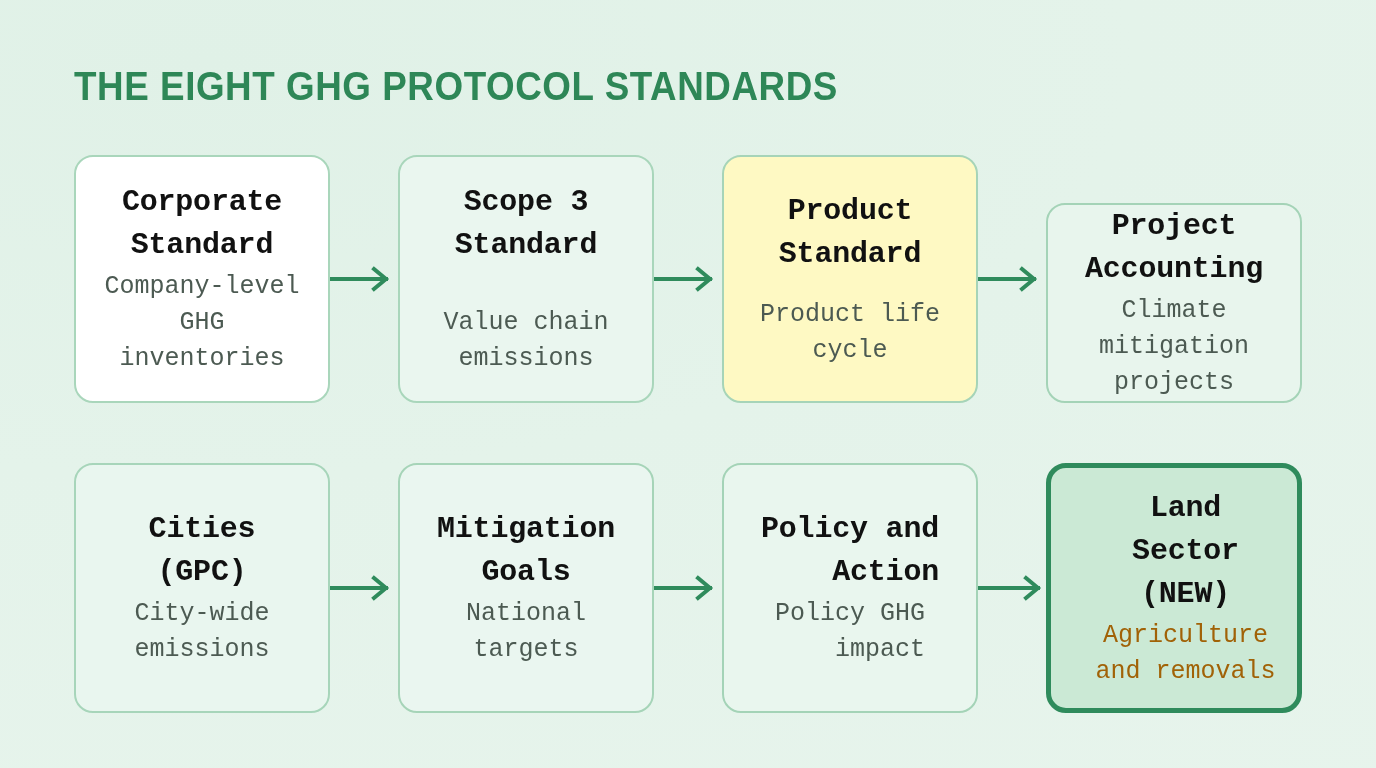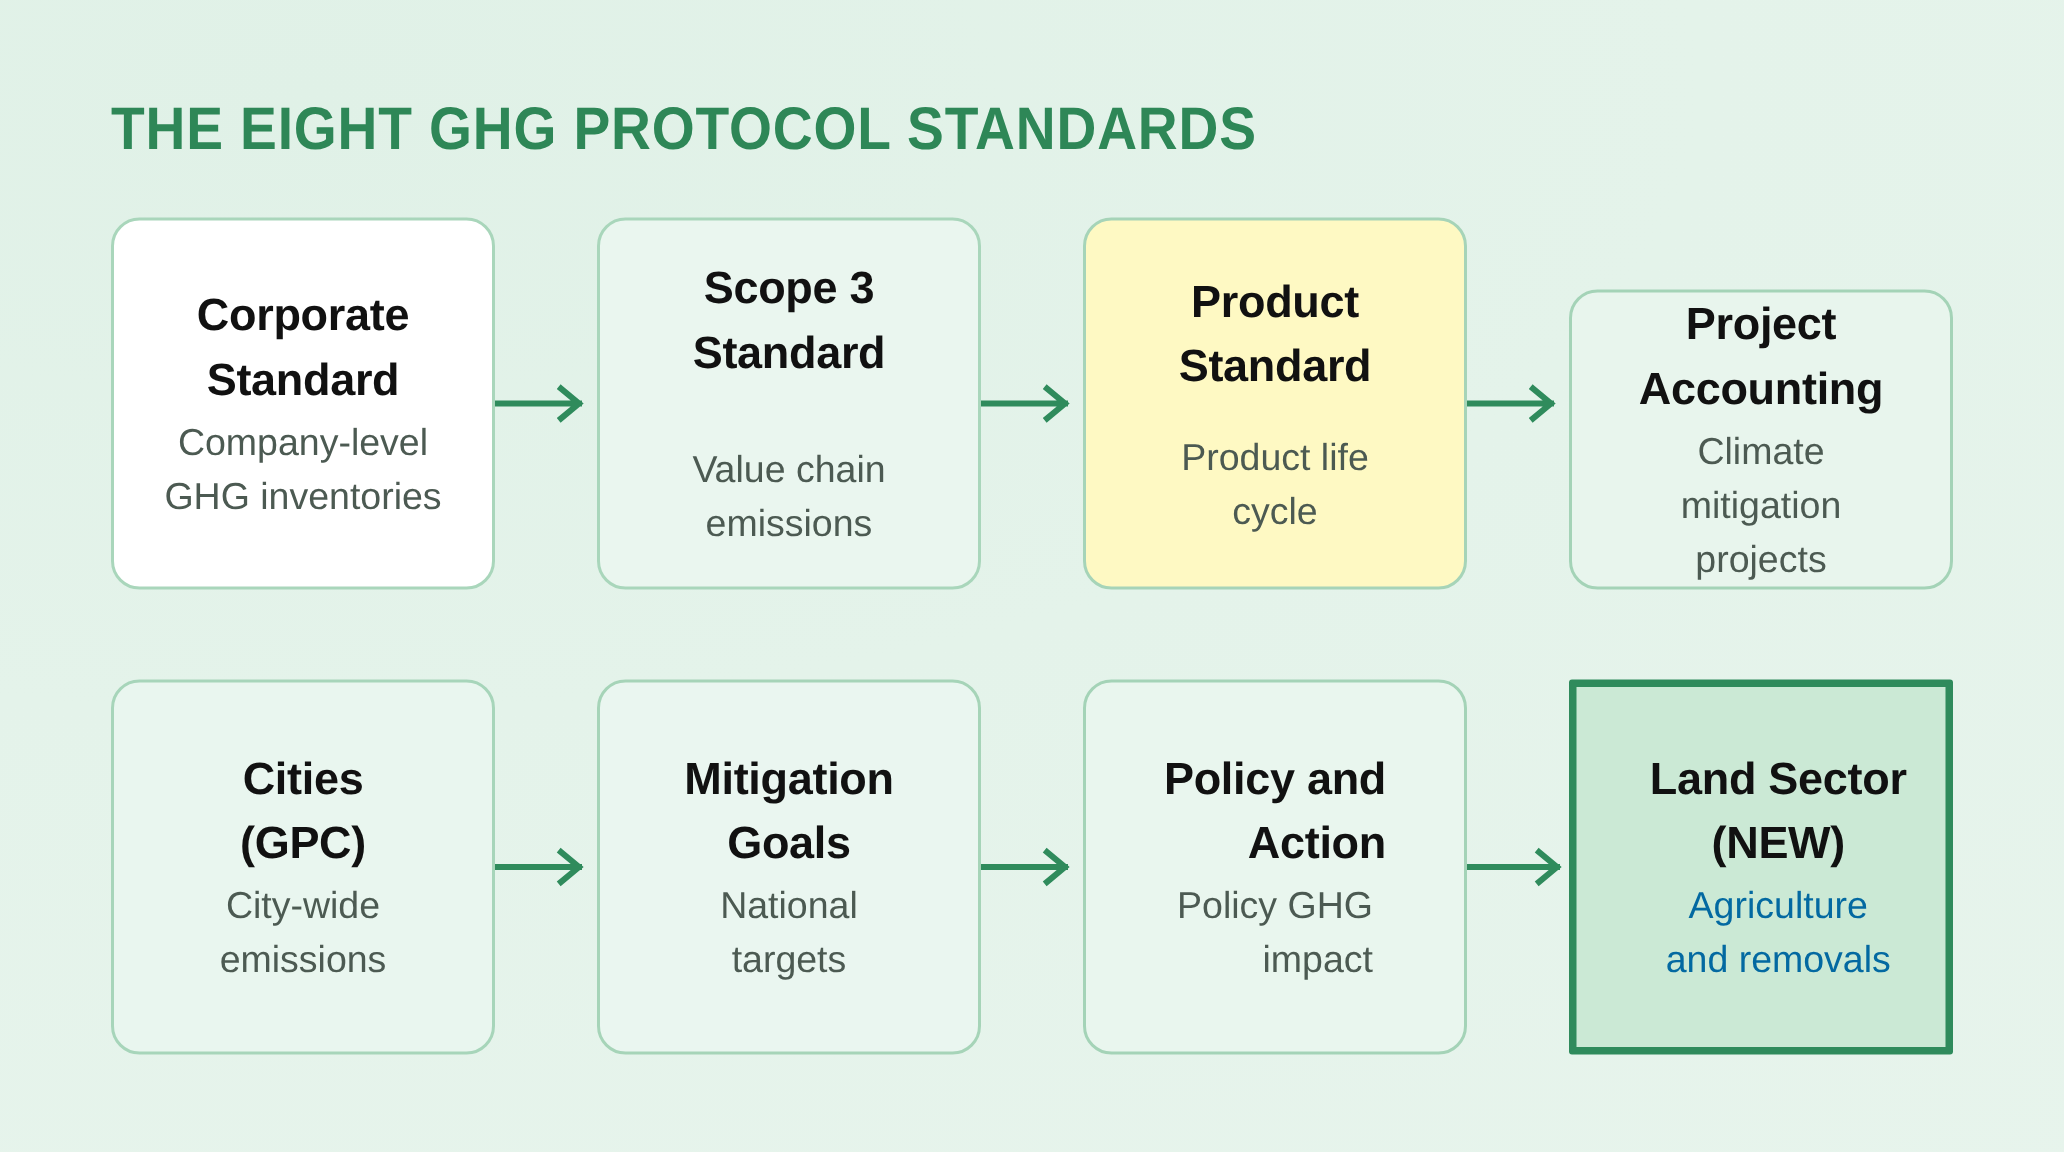--- a/index.html
+++ b/index.html
@@ -36,23 +36,24 @@
     color: #2e8757;
     white-space: nowrap;
     transform: scaleX(0.92);
     transform-origin: left center;
   }
 
   
   .grid {
     position: absolute;
     left: 74px;
-    top: 145px;
+    top: 155px;
     width: 1228px;
     height: 558px;
+    font-family: Liberation Mono, monospace;
   }
 
   .row {
     position: absolute;
     left: 0;
     width: 1228px;
     height: 248px;
     display: flex;
     align-items: stretch;
   }
@@ -79,40 +80,40 @@
   .card.fill-1 { background: #eaf6ef;  border-color: #a9d6bb; gap: 36px; }
   .card.fill-2 { background: #fef9c3;  border-color: #a6d4b8; gap: 19px; }
   .card.fill-3 { background: #e8f5ed;  border-color: #a4d3b7; margin-top: 48px; }
   .card.fill-4 { background: #e9f6ef;  border-color: #a7d5ba; }
   .card.fill-5 { background: #eaf6f0;  border-color: #a6d4b8; }
   .card.fill-6 { background: #e9f6ee;  border-color: #a4d3b7; text-align: right; }
 
   .card.highlight {
     background: #cbe9d5;
     border: 5px solid #2f8b5c;
-    border-radius: 2px;
+    border-radius: 20px;
     padding-left: 37px;
   }
 
   .card-title {
     font-size: 30px;
     line-height: 43px;
     font-weight: 700;
     color: #111111;
     letter-spacing: -0.2px;
     margin-bottom: 2px;
   }
 
   .card-sub {
     font-size: 25px;
     line-height: 36px;
     font-weight: 400;
     color: #4c5a52;
   }
-  .card.highlight .card-sub { color: #0369a1; }
+  .card.highlight .card-sub { color: #a16207; }
 
   
   .arrow {
     flex: 0 0 68px;
     align-self: center;
     height: 28px;
     position: relative;
   }
   .arrow svg { display: block; width: 68px; height: 28px; }
 </style>

